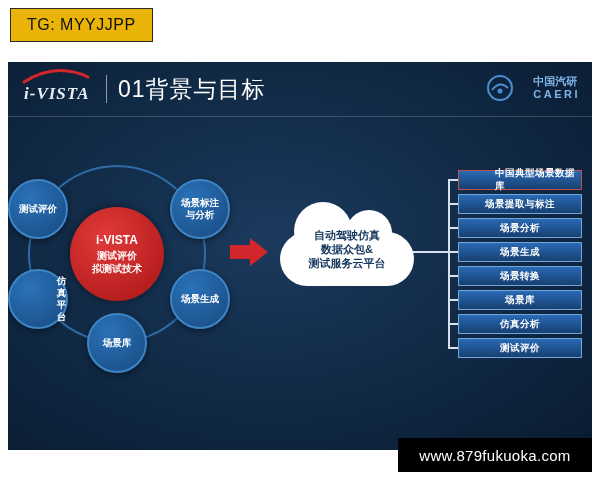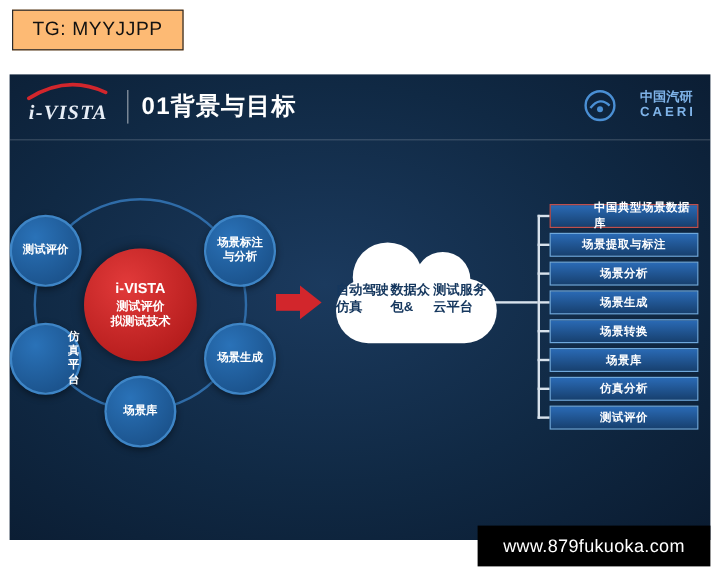--- a/index.html
+++ b/index.html
@@ -3,21 +3,21 @@
 <meta charset="utf-8">
 <style>
   html,body{margin:0;padding:0;}
   body{
     width:600px;height:480px;position:relative;background:#ffffff;
     font-family:"Liberation Sans","DejaVu Sans",sans-serif;
     overflow:hidden;
   }
   
   .tg-badge{
-    position:absolute;left:10px;top:8px;background:#fdba74;border:1px solid #2a2a2a;
+    position:absolute;left:10px;top:8px;background:#eab308;border:1px solid #2a2a2a;
     padding:7px 16px;font-size:16px;color:#111;letter-spacing:.5px;text-align:right;
   }
   .watermark-bar{
     position:absolute;left:398px;top:438px;width:194px;height:34px;background:#000;
     color:#fff;display:flex;align-items:center;justify-content:center;
     font-size:15px;letter-spacing:.3px;
   }
   
   .slide{
     position:absolute;left:8px;top:62px;width:584px;height:388px;
@@ -26,21 +26,21 @@
   }
   .header-line{position:absolute;left:0;right:0;top:54px;height:1px;background:rgba(255,255,255,.18);}
   
   .logo{position:absolute;left:12px;top:5px;width:80px;height:44px;}
   .logo svg{position:absolute;left:2px;top:1px;}
   .logo-text{
     position:absolute;left:4px;top:17px;font-family:"Liberation Serif",serif;
     font-style:italic;font-weight:bold;font-size:17px;color:#e8eef6;letter-spacing:1px;
   }
   .title-divider{position:absolute;left:98px;top:13px;width:1px;height:28px;background:rgba(255,255,255,.55);}
-  .slide-title{position:absolute;left:110px;top:0;line-height:54px;font-size:20px;font-weight:bold;color:#ffffff;letter-spacing:1px;}
+  .slide-title{position:absolute;left:110px;top:0;line-height:54px;font-size:23px;font-weight:normal;color:#ffffff;letter-spacing:1px;}
   .caeri{position:absolute;right:12px;top:12px;display:flex;align-items:center;gap:19px;}
   .caeri-emblem{width:28px;height:28px;}
   .caeri-txt{display:flex;flex-direction:column;line-height:1.15;}
   .caeri-name{font-size:11px;color:#7fb3e8;font-weight:bold;}
   .caeri-abbr{font-size:11px;color:#7fb3e8;font-weight:bold;letter-spacing:2.5px;}
   
   .ring{
     position:absolute;left:20px;top:103px;width:178px;height:178px;border-radius:50%;
     border:2px solid #2f6ca8;box-sizing:border-box;
   }
@@ -72,21 +72,21 @@
   .arrow-head{
     position:absolute;left:20px;top:0;width:0;height:0;
     border-top:14px solid transparent;border-bottom:14px solid transparent;border-left:18px solid #d2262c;
   }
   
   .cloud{position:absolute;left:272px;top:136px;width:134px;height:92px;z-index:2;}
   .cloud-body{position:absolute;left:0;bottom:4px;width:134px;height:54px;background:#fff;border-radius:27px;}
   .cloud-puff1{position:absolute;left:14px;top:4px;width:58px;height:58px;background:#fff;border-radius:50%;}
   .cloud-puff2{position:absolute;left:66px;top:12px;width:46px;height:46px;background:#fff;border-radius:50%;}
   .cloud-text{
-    position:absolute;inset:0;display:flex;flex-direction:row;align-items:center;justify-content:center;
+    position:absolute;inset:0;display:flex;flex-direction:column;align-items:center;justify-content:center;
     padding-top:10px;color:#15375e;font-weight:bold;font-size:11px;line-height:1.3;
   }
   
   .connector-h{position:absolute;left:404px;top:189px;width:36px;height:2px;background:#d8e2ec;z-index:1;}
   .connector-v{position:absolute;left:440px;top:117px;width:2px;height:170px;background:#d8e2ec;}
   .tick{position:absolute;left:440px;width:10px;height:2px;background:#d8e2ec;}
   .rp-item{
     position:absolute;left:450px;width:124px;height:20px;box-sizing:border-box;
     background:linear-gradient(#2a6ab5,#17406f);border:1px solid #6ea8dc;
     display:flex;align-items:center;justify-content:center;

